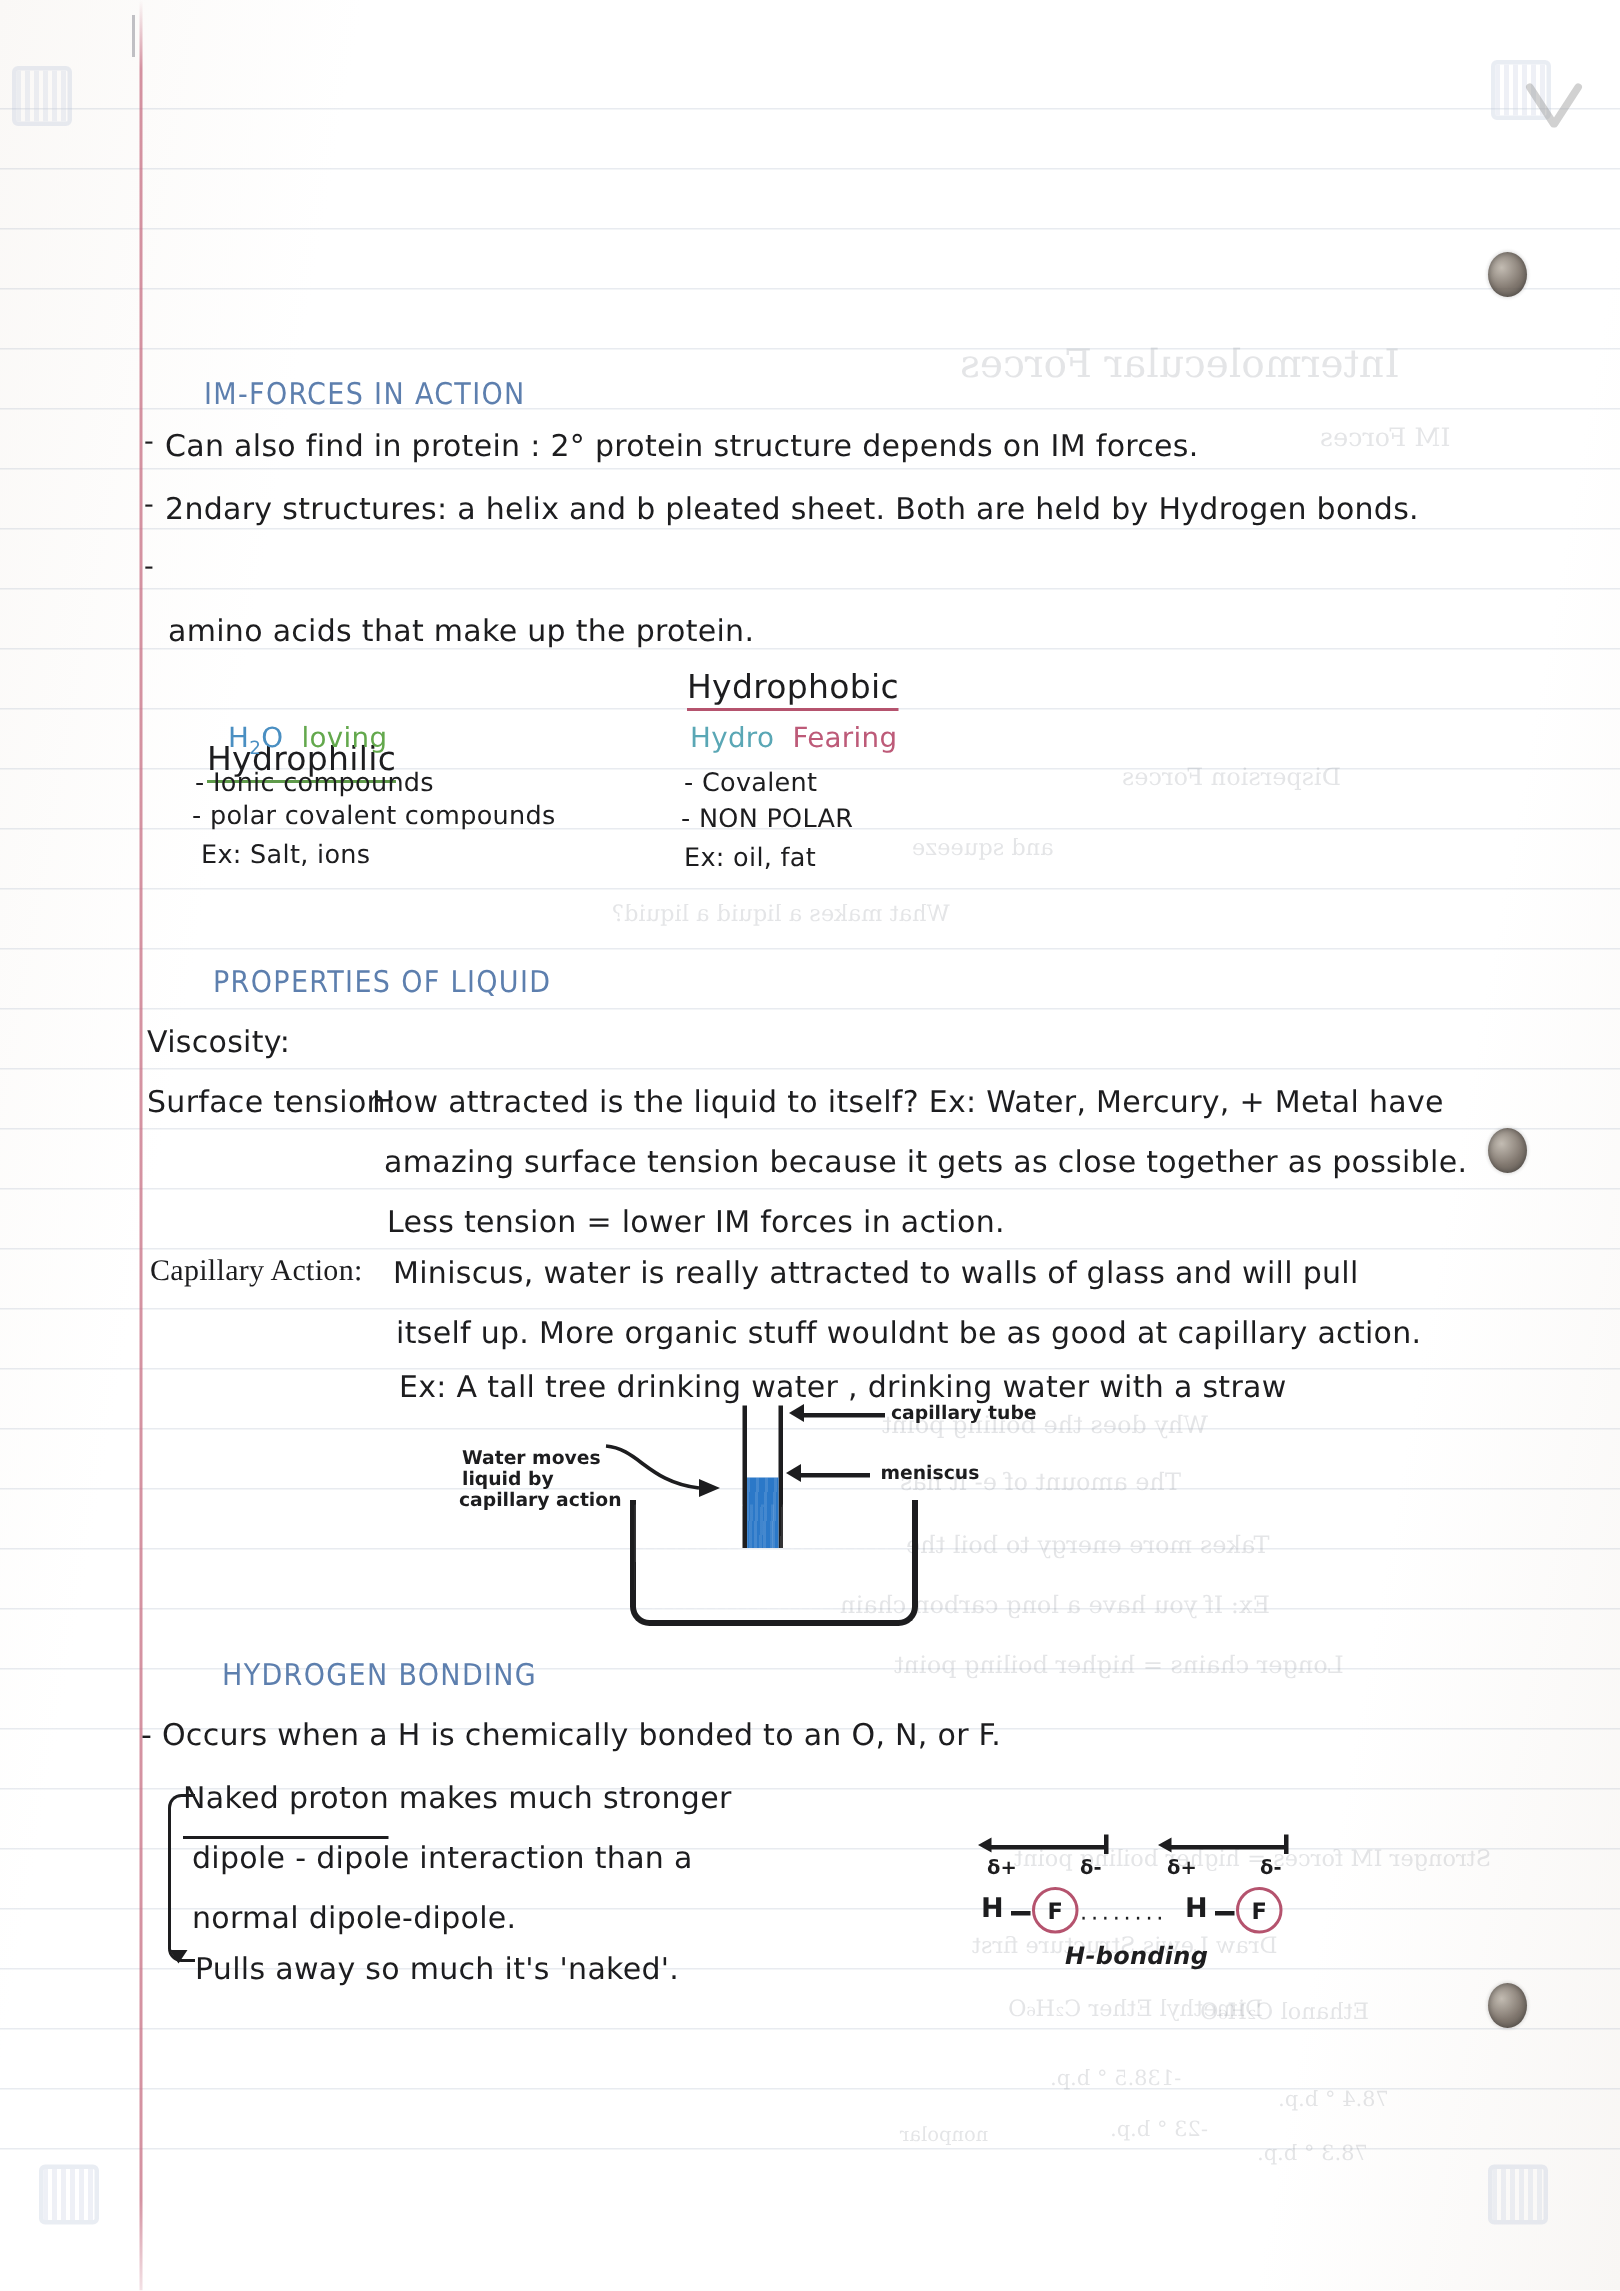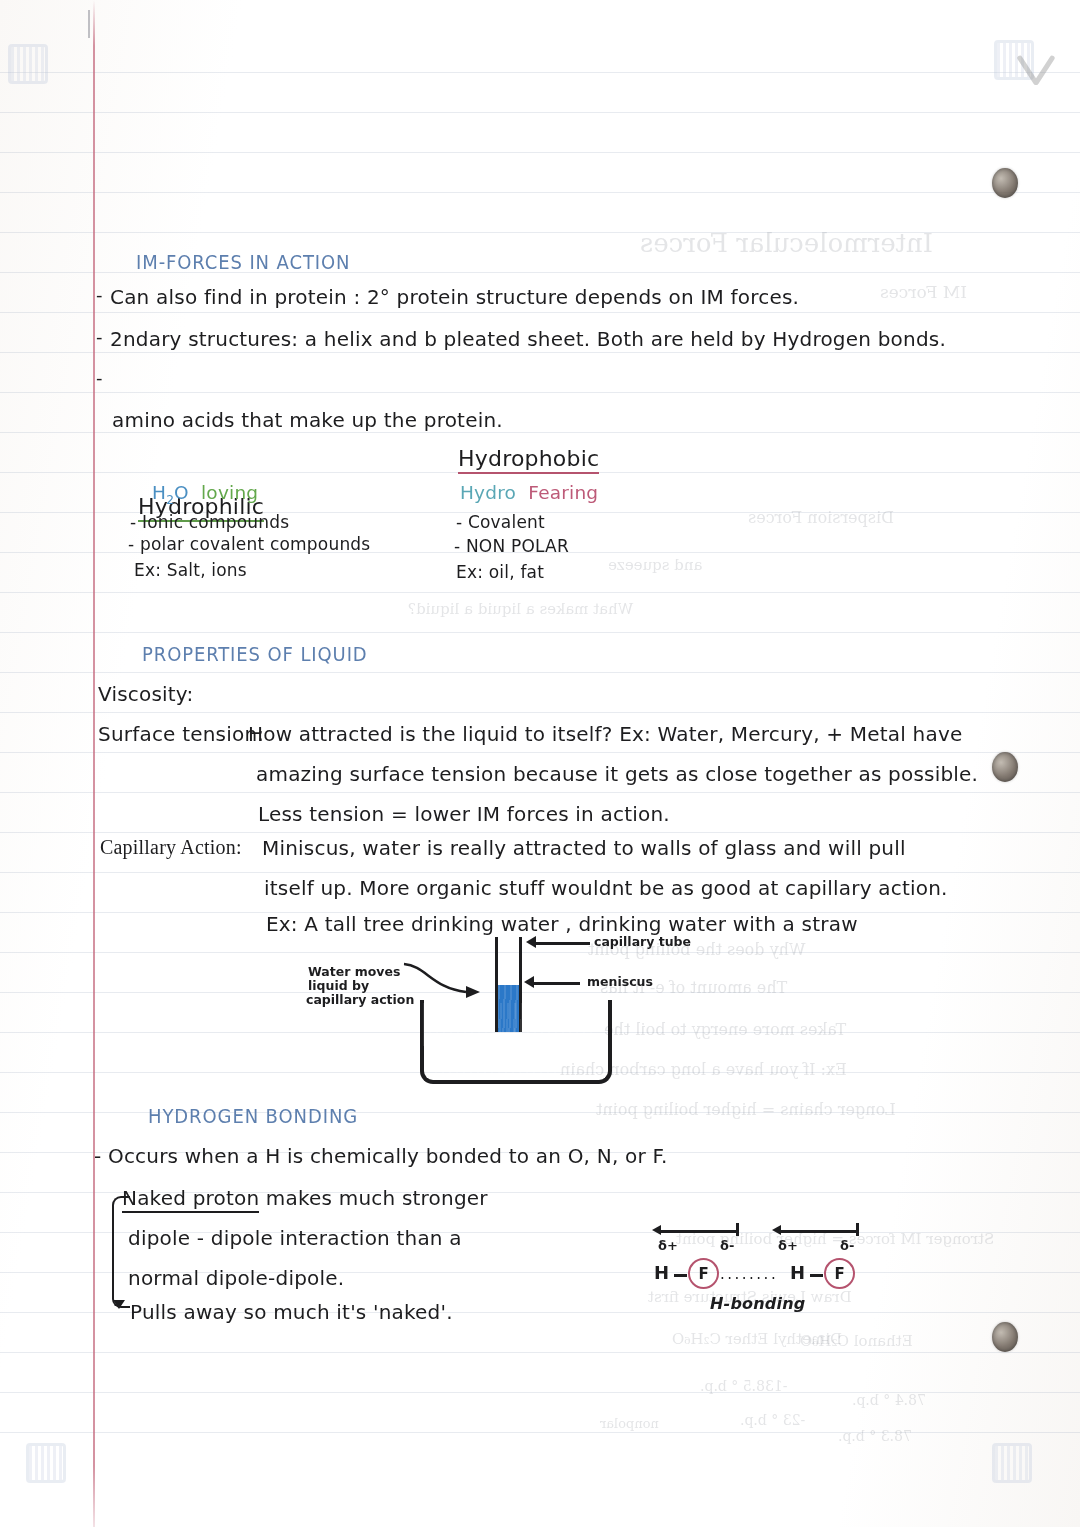--- a/index.html
+++ b/index.html
@@ -64,21 +64,21 @@
     font-family:"DejaVu Sans","Liberation Sans",sans-serif;
     color:#1d1d1f;letter-spacing:.2px;
   }
   .head{
     color:#5d7fae;font-size:20px;letter-spacing:.9px;
     font-family:"DejaVu Sans Condensed","DejaVu Sans","Liberation Sans",sans-serif;
   }
   .body-l{font-size:20px;}
   .small-l{font-size:17px;}
   .dash{position:absolute;font-size:18px;color:#1d1d1f;}
-  .ul{border-bottom:2px solid #1d1d1f;padding-bottom:1px;}
+  .ul{border-bottom:2px solid #1d1d1f;padding-bottom:14px;}
   .ul-green{border-bottom:2.5px solid #5f9b4a;padding-bottom:1px;}
   .ul-pink{border-bottom:2.5px solid #b5536e;padding-bottom:1px;}
   .c-blue{color:#4a8fc2;}
   .c-green{color:#63a84c;}
   .c-teal{color:#5aa7b5;}
   .c-pink{color:#bd5a78;}
   sub{font-size:.66em;}
 
   
   #beaker-wrap{position:absolute;left:420px;top:1000px;width:240px;height:95px;}

